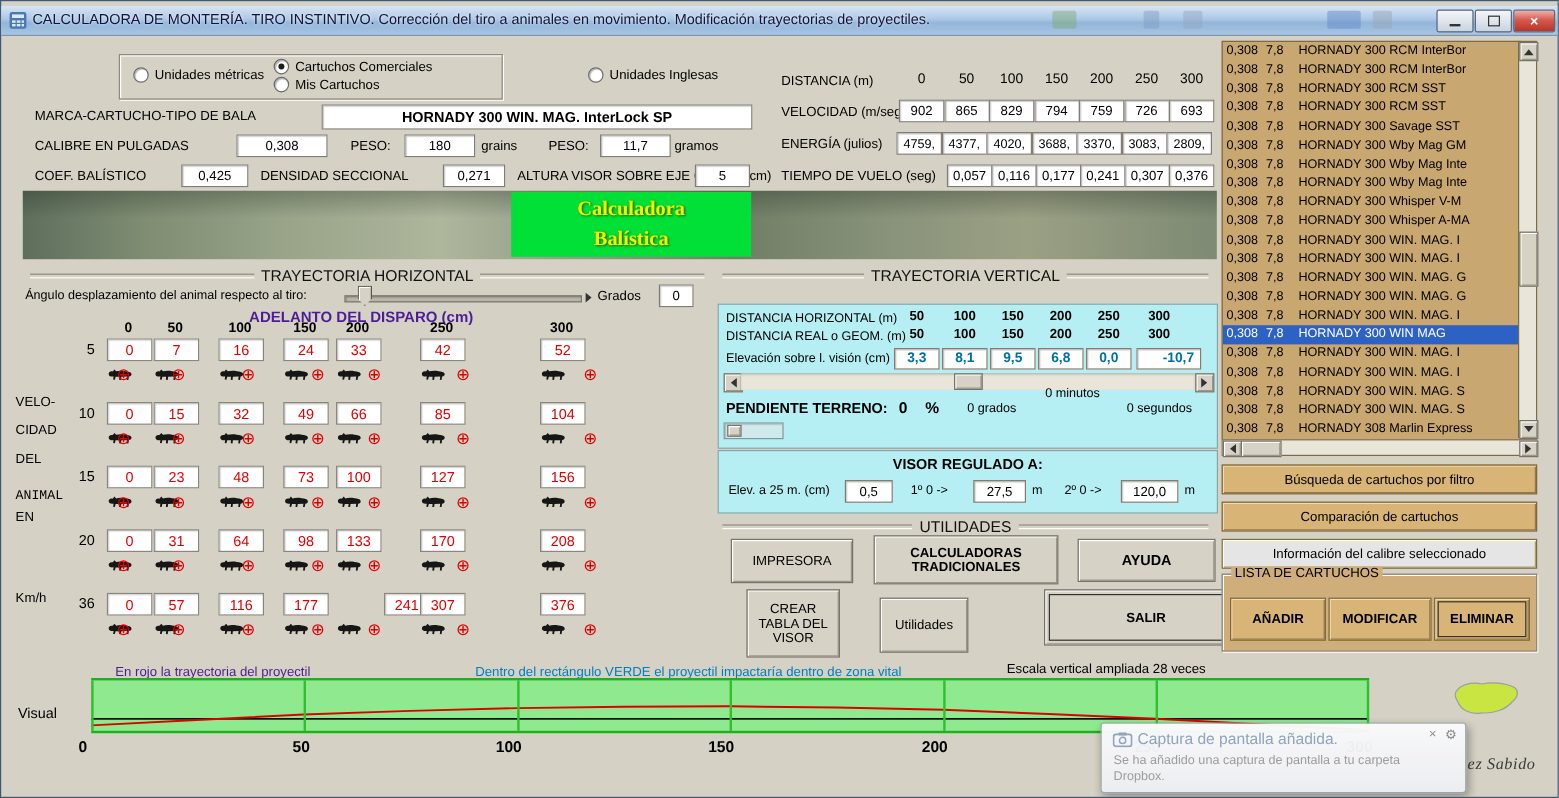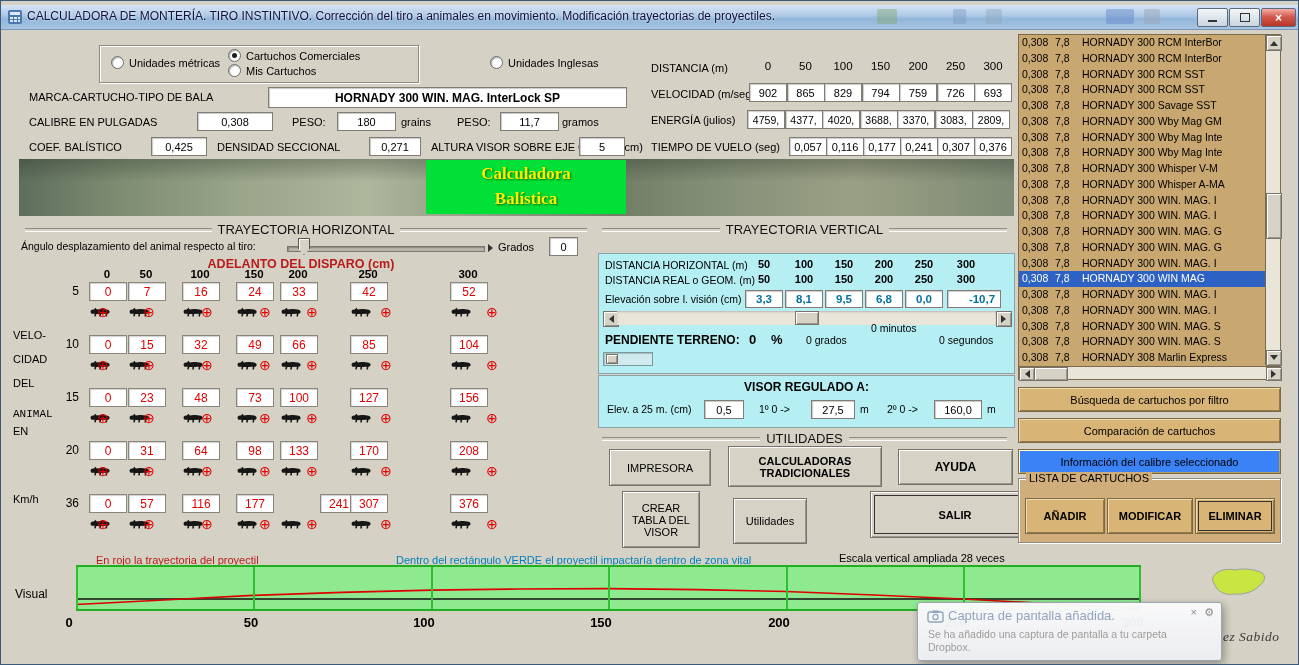--- a/index.html
+++ b/index.html
@@ -12,21 +12,21 @@
   .ghost{position:absolute;top:4px;height:15px;border-radius:2px;opacity:.45}
   .winbtn{position:absolute;top:3px;height:17px;border:1px solid #5a6a7a;border-radius:2px;display:flex;align-items:center;justify-content:center}
   .min,.max{background:linear-gradient(#f4f6f8,#c8d4e0)}
   .close{background:linear-gradient(#f2b0a8,#d4594e 45%,#b83528);color:#fff;font-size:12px;font-weight:bold}
   .minglyph{width:9px;height:2px;background:#333;margin-top:7px}
   .maxglyph{width:8px;height:7px;border:1px solid #333}
   
   .sunken{position:absolute;background:#fff;border:1px solid #817d74;box-shadow:inset 1px 1px 1px rgba(0,0,0,.22);display:flex;align-items:center;justify-content:center}
   .btn{position:absolute;background:#d6d2c6;border:1px solid #77736a;box-shadow:inset 1px 1px 0 #fff,inset -1px -1px 0 #9a968c;display:flex;align-items:center;justify-content:center;text-align:center}
   .tbtn{position:absolute;background:#d8b476;border:1px solid #7c6a42;box-shadow:inset 1px 1px 0 #f0dcae,inset -1px -1px 0 #96784a;display:flex;align-items:center;justify-content:center;text-align:center}
-  .ybtn{background:#3b82f6;box-shadow:inset 1px 1px 0 #ffffd8,inset -1px -1px 0 #b0a060}
+  .ybtn{background:#e5e5e5;box-shadow:inset 1px 1px 0 #ffffd8,inset -1px -1px 0 #b0a060}
   .groupbox{position:absolute;border:1px solid #8f8a80;box-shadow:inset 1px 1px 0 #fff,1px 1px 0 #fff}
   .radio{position:absolute;display:flex;align-items:center;gap:5px;white-space:nowrap}
   .rb{width:11px;height:11px;border-radius:50%;background:#fff;border:1px solid #6a6a6a;box-shadow:inset 1px 1px 1px #b0b0b0;flex:0 0 auto}
   .radio.checked .rb{position:relative}
   .radio.checked .rb::after{content:"";position:absolute;left:2.5px;top:2.5px;width:5px;height:5px;border-radius:50%;background:#1d1d1d}
   .sect{position:absolute;display:flex;align-items:center;font-size:13px;color:#111;white-space:nowrap}
   .sect .ln{flex:1;height:2px;border-top:1px solid #8f8b80;border-bottom:1px solid #fdfdfa;margin:0 6px}
   .cyan{position:absolute;background:#b5eff3;border:1px solid #8aa4a8}
   .vlab{position:absolute;white-space:nowrap;font-size:10.5px}
   .vnum{position:absolute;width:38px;text-align:center;font-weight:bold;font-size:11px}
@@ -61,21 +61,21 @@
   
   #band{position:absolute;left:75px;top:564px;width:1065px;height:42px;background:#8fe98f;border-top:2px solid #1faf1f;border-bottom:2px solid #1faf1f}
   .gl{position:absolute;top:0;bottom:0;width:2px;background:#2fbf2f}
   .tick{position:absolute;width:40px;text-align:center;font-weight:bold;font-size:13px}
   
   #toast{position:absolute;left:916px;top:601px;width:303px;height:57px;background:linear-gradient(180deg,#fbfbfc,#eceef2);border:1px solid #9aa4ae;border-radius:3px;box-shadow:2px 3px 8px rgba(0,0,0,.35);opacity:.97}
   #toast-title{position:absolute;left:30px;top:5px;font-size:13px;color:#8fa3bd;white-space:nowrap}
   #toast-body{position:absolute;left:10px;top:25px;font-size:10.5px;color:#9b9b9b;line-height:13px}
   .ticon{position:absolute;color:#8a8a8a;font-size:11px}
   #signature{position:absolute;left:1222px;top:628px;font-family:"Liberation Serif",serif;font-style:italic;font-size:13.5px;color:#3a3a3a;letter-spacing:.5px}
-  .red{color:#b91c1c}
+  .red{color:#4c1d95}
   .bold{font-weight:bold}
 </style>
 </head>
 <body>
 
 <div id="app">
 
   <div id="titlebar">
     <svg class="abs" style="left:6px;top:4px" width="16" height="16" viewBox="0 0 16 16">
         <rect x="1" y="1" width="14" height="14" rx="2" fill="#4a78b0"></rect>
@@ -648,21 +648,21 @@
       </div>
   </div>
   <div class="cyan" style="left:597px;top:374px;width:415px;height:51px">
     <div class="vlab bold" style="left:0;top:4px;width:415px;text-align:center;font-size:12px">VISOR REGULADO A:</div>
     <div class="vlab" style="left:8px;top:27px">Elev. a 25 m. (cm)</div>
     <div class="sunken" style="left:105px;top:24px;width:38px;height:17px">0,5</div>
     <div class="vlab" style="left:160px;top:27px">1º 0 -&gt;</div>
     <div class="sunken" style="left:212px;top:24px;width:42px;height:17px">27,5</div>
     <div class="vlab" style="left:261px;top:27px">m</div>
     <div class="vlab" style="left:288px;top:27px">2º 0 -&gt;</div>
-    <div class="sunken" style="left:335px;top:24px;width:46px;height:17px">160,0</div>
+    <div class="sunken" style="left:335px;top:24px;width:46px;height:17px">120,0</div>
     <div class="vlab" style="left:388px;top:27px">m</div>
   </div>
 
   <div class="sect" style="left:595px;top:430px;width:417px">
       <span class="ln"></span>
       <span>UTILIDADES</span>
       <span class="ln"></span>
     </div>
   <div class="btn" style="left:608px;top:448px;width:100px;height:35px">IMPRESORA</div>
   <div class="btn bold" style="left:727px;top:445px;width:154px;height:41px;padding:0 10px;box-sizing:border-box">CALCULADORAS TRADICIONALES</div>

